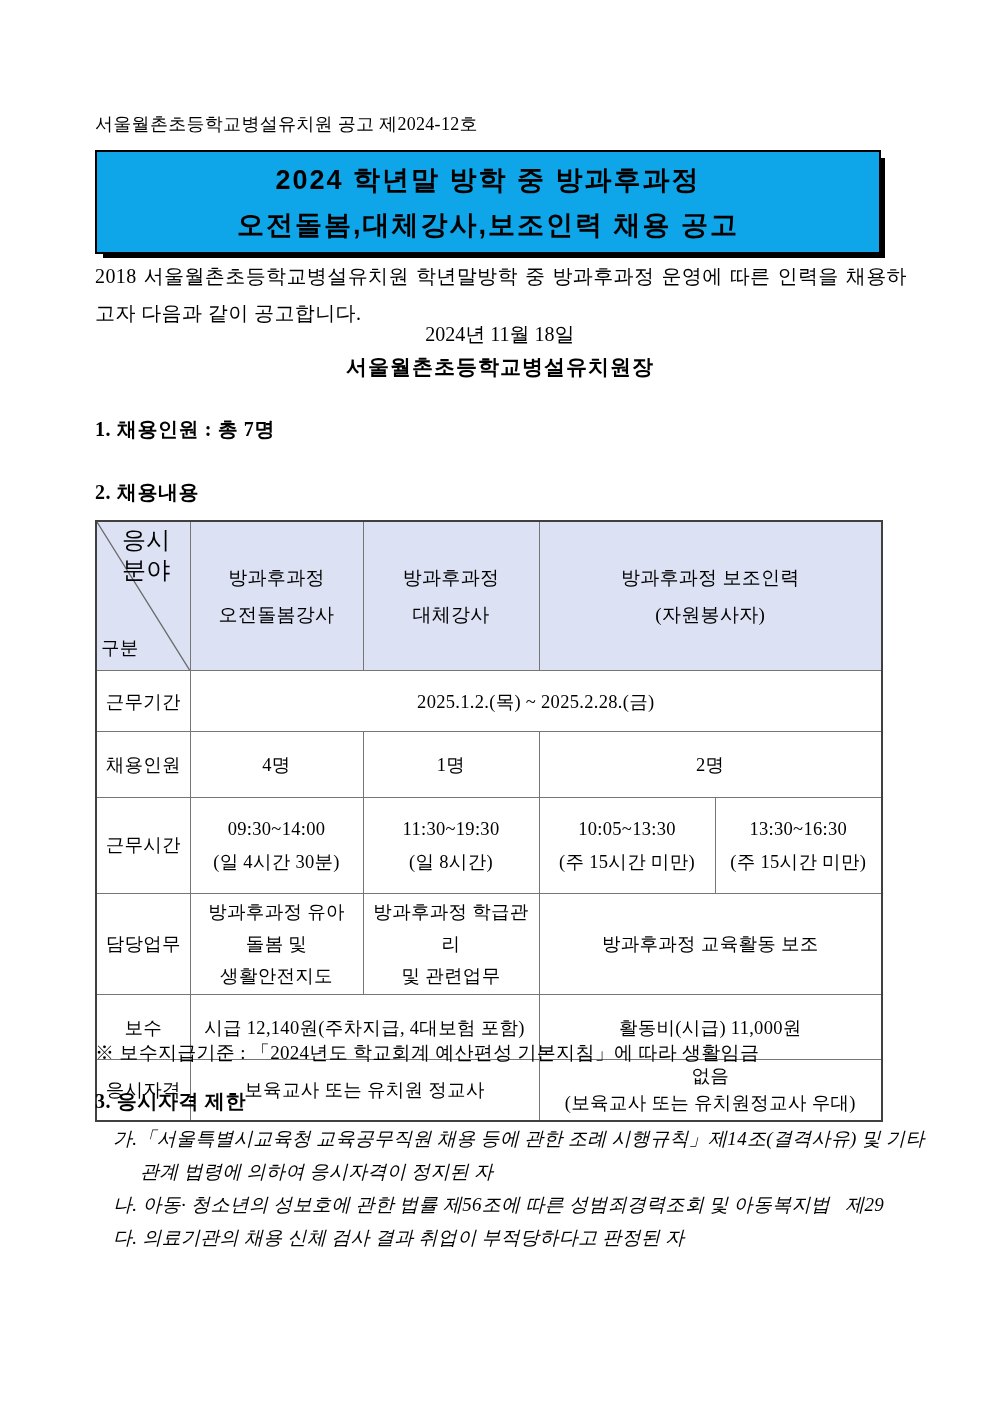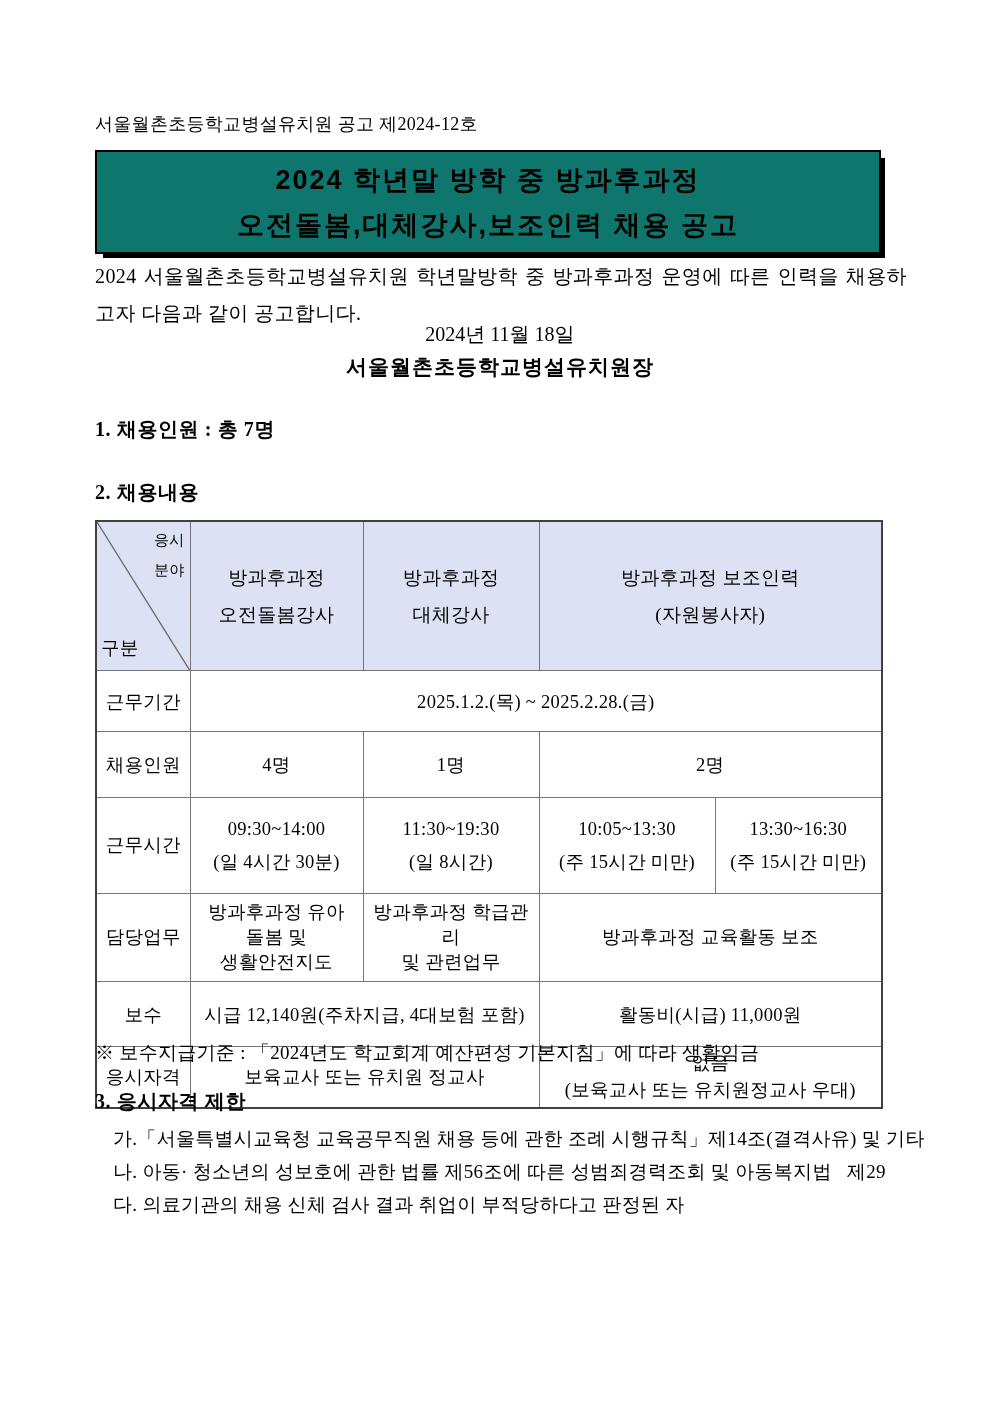--- a/index.html
+++ b/index.html
@@ -13,21 +13,21 @@
   }
   .abs{position:absolute;}
   
   .doc-number{
     top:112px;left:95px;
     font-size:18px;letter-spacing:0.3px;
   }
   
   .title-box{
     top:150px;left:95px;width:782px;height:94px;
-    background:#0f766e;
+    background:#0ea5e9;
     border:2px solid #000;
     box-shadow:6px 6px 0 -2px #000;
     text-align:center;
     padding-top:6px;
     box-sizing:content-box;
   }
   .title-line{
     font-family:"Liberation Sans","DejaVu Sans",sans-serif;
     font-weight:bold;
     font-size:27px;
@@ -63,59 +63,59 @@
     font-size:18.5px;
     letter-spacing:0.3px;
     padding:2px 2px;
     white-space:pre-line;
     overflow:hidden;
   }
   tr.r-header td{height:84px;background:#dce2f4;line-height:37px;font-size:19px;}
   tr.r-period td{height:56px;}
   tr.r-headcount td{height:61px;}
   tr.r-hours td{height:91px;line-height:33px;}
-  tr.r-duties td{height:83px;line-height:25px;}
+  tr.r-duties td{height:83px;line-height:32px;}
   tr.r-pay td{height:60px;}
   tr.r-qual td{height:56px;line-height:27px;}
   td.corner{
     position:relative;
     padding:0;
   }
   .corner-svg{position:absolute;top:0;left:0;width:100%;height:100%;}
   .corner-top{
-    position:absolute;top:3px;right:5px;
-    line-height:30px;font-size:15px;white-space:pre-line;
+    position:absolute;top:3px;right:19px;
+    line-height:30px;font-size:24px;white-space:pre-line;
   }
   .corner-bottom{
     position:absolute;bottom:3px;left:4px;
     font-size:18.5px;
   }
   
   .pay-note{top:1040px;left:95px;font-size:19px;letter-spacing:0.3px;}
   
   .restrict-list{top:1122px;left:95px;width:850px;font-size:19px;line-height:33px;letter-spacing:0.3px;}
-  .restrict-list .line{white-space:pre-wrap;}
+  .restrict-list .line{white-space:pre-wrap;font-style:italic;}
   .ind-a{padding-left:18px;}
   .ind-a2{padding-left:45px;}
   .ind-b{padding-left:18px;}
   .ind-b2{padding-left:33px;}
   .ind-c{padding-left:18px;}
 </style>
 </head>
 <body>
 
 <div class="abs doc-number">서울월촌초등학교병설유치원 공고 제2024-12호</div>
 
 <div class="abs title-box">
   <div class="title-line">2024 학년말 방학 중 방과후과정</div>
   <div class="title-line">오전돌봄,대체강사,보조인력 채용 공고</div>
 </div>
 
 <div class="abs intro">
-  <div class="justify-line">2024 서울월촌초등학교병설유치원 학년말방학 중 방과후과정 운영에 따른 인력을 채용하</div>
+  <div class="justify-line">2018 서울월촌초등학교병설유치원 학년말방학 중 방과후과정 운영에 따른 인력을 채용하</div>
   <div>고자 다음과 같이 공고합니다.</div>
 </div>
 
 <div class="abs center-band date-line">2024년 11월 18일</div>
 <div class="abs center-band signer-line">서울월촌초등학교병설유치원장</div>
 
 <div class="abs section-heading s1">1. 채용인원 : 총 7명</div>
 <div class="abs section-heading s2">2. 채용내용</div>
 
 <div class="abs recruit-table">
@@ -188,15 +188,16 @@
     </tbody>
   </table>
 </div>
 
 <div class="abs pay-note">※ 보수지급기준 : 「2024년도 학교회계 예산편성 기본지침」에 따라 생활임금</div>
 
 <div class="abs section-heading s3">3. 응시자격 제한</div>
 
 <div class="abs restrict-list">
   <div class="line ind-a">가.「서울특별시교육청 교육공무직원 채용 등에 관한 조례 시행규칙」제14조(결격사유) 및 기타</div>
+  <div class="line ind-a2">관계 법령에 의하여 응시자격이 정지된 자</div>
   <div class="line ind-b">나. 아동· 청소년의 성보호에 관한 법률 제56조에 따른 성범죄경력조회 및 아동복지법   제29</div>
   <div class="line ind-c">다. 의료기관의 채용 신체 검사 결과 취업이 부적당하다고 판정된 자</div>
 </div>
 
 </body></html>

